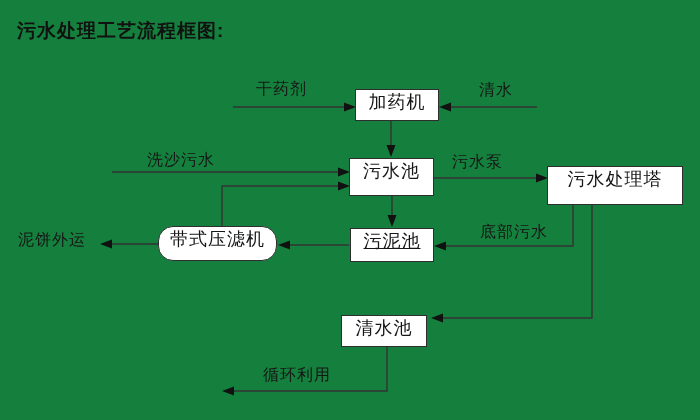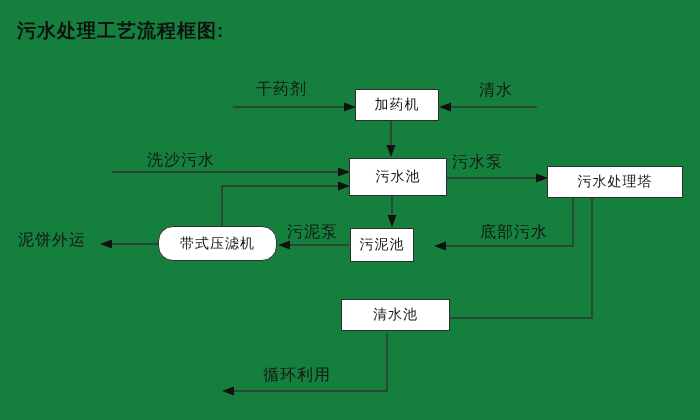--- a/index.html
+++ b/index.html
@@ -13,22 +13,22 @@
   .title{
     position:absolute;left:17px;top:18px;
     font-size:19px;font-weight:bold;color:#111;
     letter-spacing:1px;white-space:nowrap;
   }
   .arrows{position:absolute;left:0;top:0;z-index:1;}
   .node{
     position:absolute;z-index:2;
     box-sizing:border-box;
     border:1.5px solid #2e2e2e;background:#ffffff;
-    display:flex;align-items:center;justify-content:center;
-    font-size:14px;color:#161616;white-space:nowrap;
+    display:flex;justify-content:center;
+    font-size:18px;color:#161616;white-space:nowrap;
     letter-spacing:1px;
   }
   .flabel{
     position:absolute;z-index:3;
     font-size:16px;color:#161616;white-space:nowrap;
     letter-spacing:1px;
   }
 </style>
 </head>
 <body>
@@ -97,50 +97,49 @@
     <g>
       <polyline points="387,333 387,391 232,391"></polyline>
       <polygon fill="#111" stroke="none" points="222,391 234,386.5 234,395.5"></polygon>
     </g>
   </svg>
 
   <div class="node" style="left:355px;top:89px;width:84px;height:32px;">
     <span>加药机</span>
   </div>
 
-  <div class="node" style="left:349px;top:158px;width:98px;height:38px;">
+  <div class="node" style="left:349px;top:158px;width:85px;height:38px;">
     <span>污水池</span>
   </div>
 
-  <div class="node" style="left:547px;top:166px;width:136px;height:32px;">
+  <div class="node" style="left:547px;top:166px;width:136px;height:39px;">
     <span>污水处理塔</span>
   </div>
 
   <div class="node" style="left:158px;top:226px;width:119px;height:35px;border-radius:15px;">
     <span>带式压滤机</span>
   </div>
 
-  <div class="node" style="left:350px;top:228px;width:64px;height:34px;">
+  <div class="node" style="left:350px;top:228px;width:84px;height:34px;text-decoration:underline;">
     <span>污泥池</span>
   </div>
 
-  <div class="node" style="left:341px;top:299px;width:109px;height:32px;">
+  <div class="node" style="left:341px;top:315px;width:86px;height:32px;">
     <span>清水池</span>
   </div>
 
   <span class="flabel" style="left:256px;top:79px;">干药剂</span>
 
   <span class="flabel" style="left:479px;top:80px;">清水</span>
 
   <span class="flabel" style="left:147px;top:150px;">洗沙污水</span>
 
   <span class="flabel" style="left:452px;top:152px;">污水泵</span>
 
 
-  <span class="flabel" style="left:287px;top:222px;">污泥泵</span>
 
   <span class="flabel" style="left:480px;top:222px;text-align:center;">底部污水</span>
 
   <span class="flabel" style="left:18px;top:230px;">泥饼外运</span>
 
   <span class="flabel" style="left:263px;top:365px;">循环利用</span>
 
 </div>
 
 </body></html>

